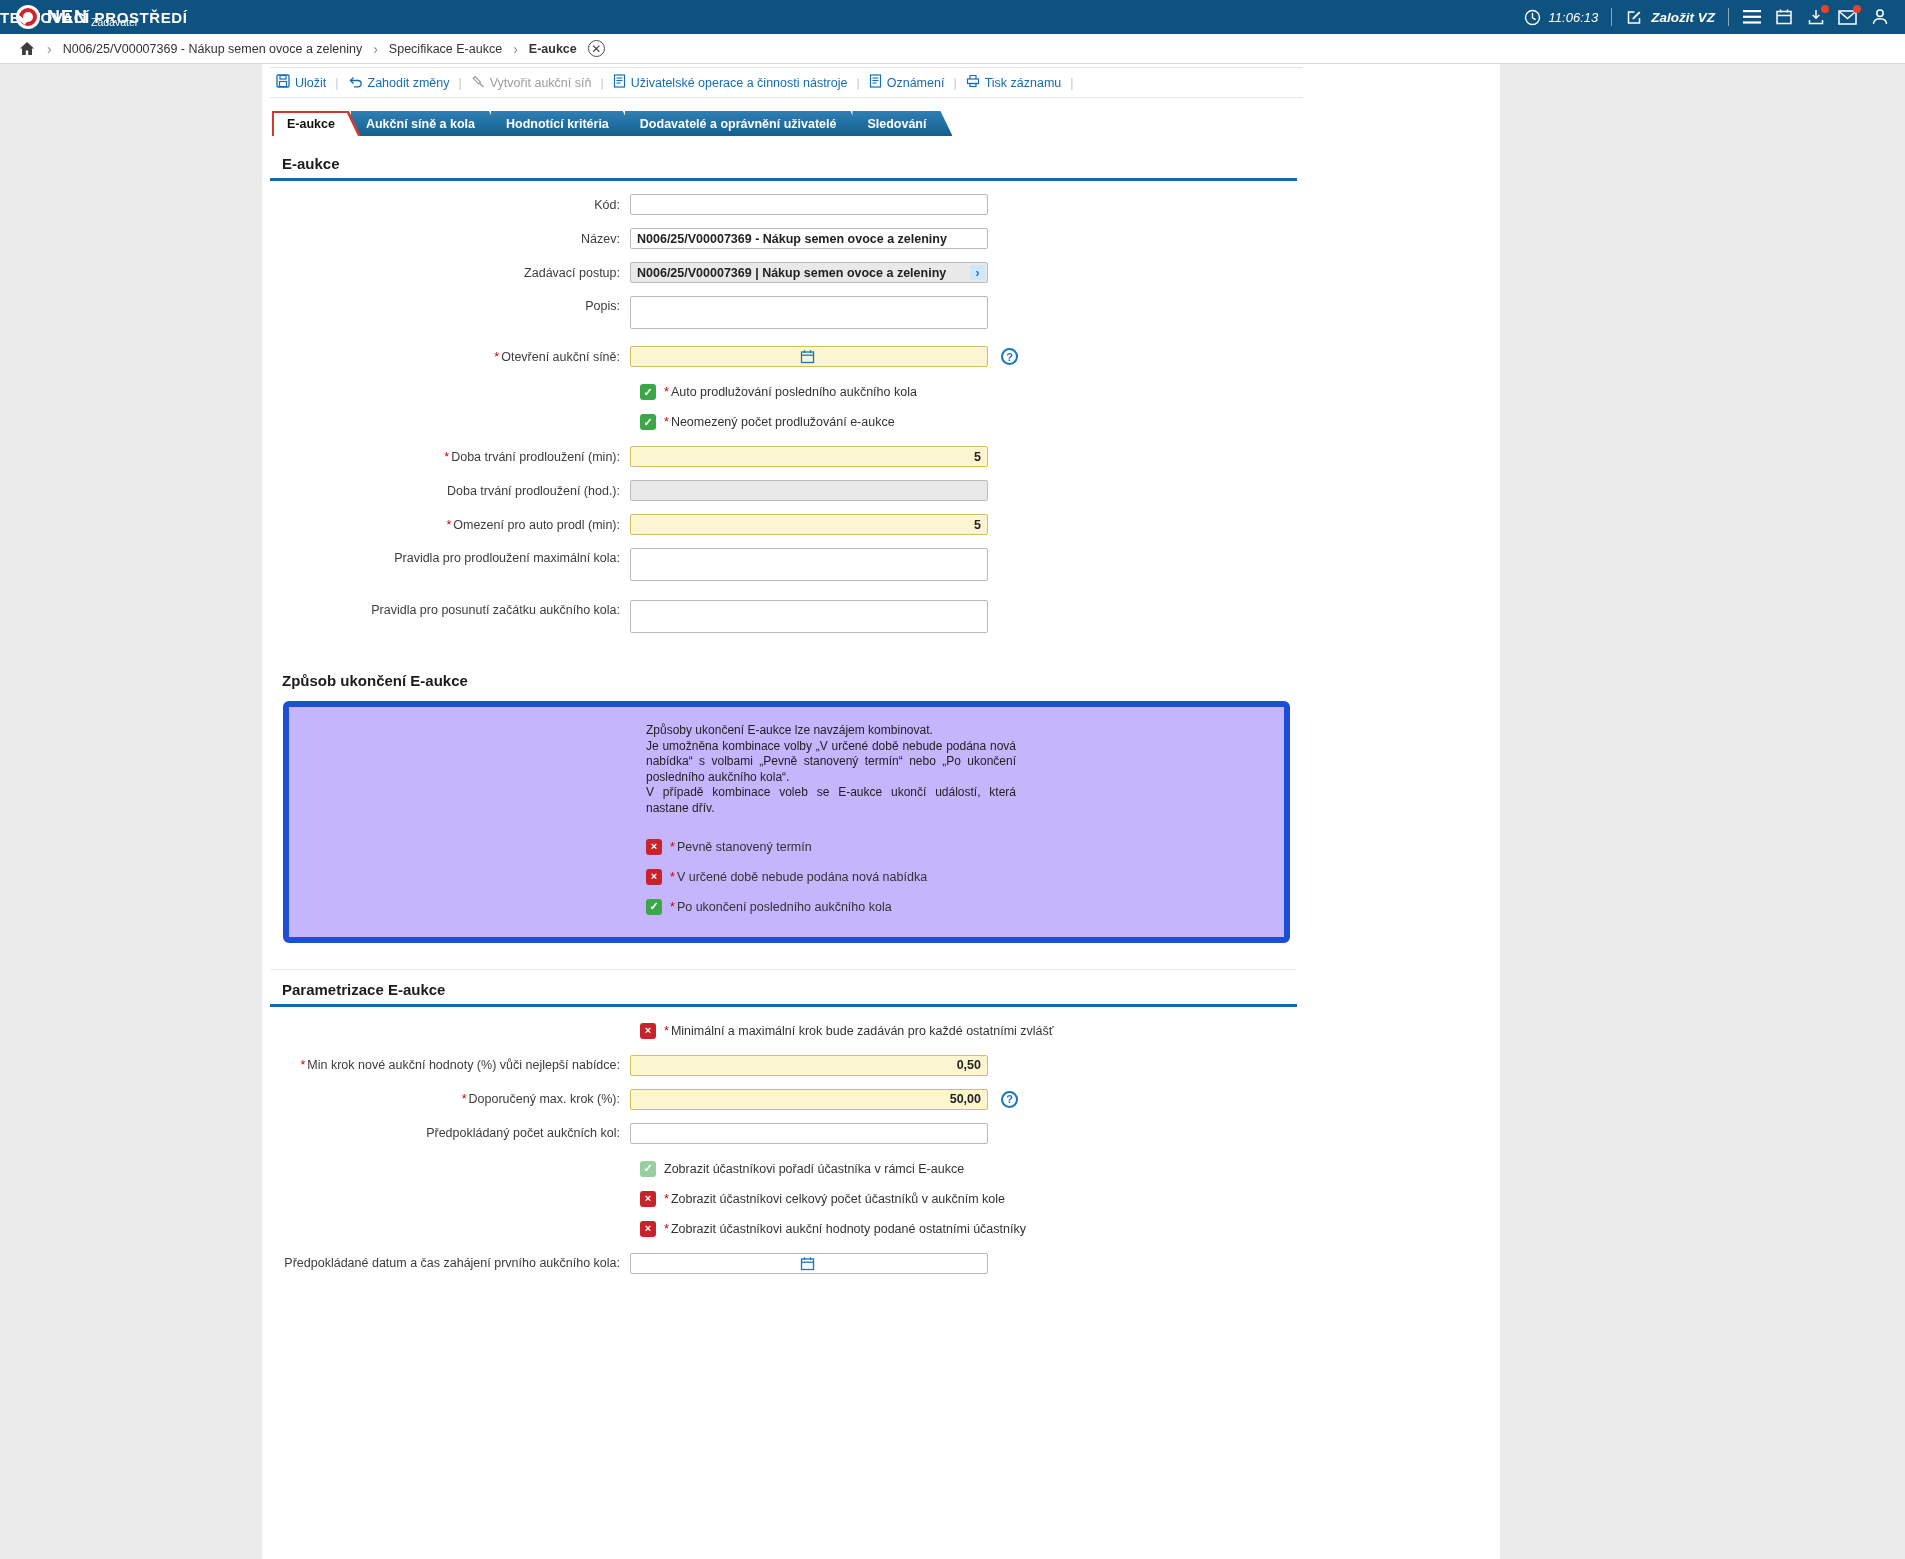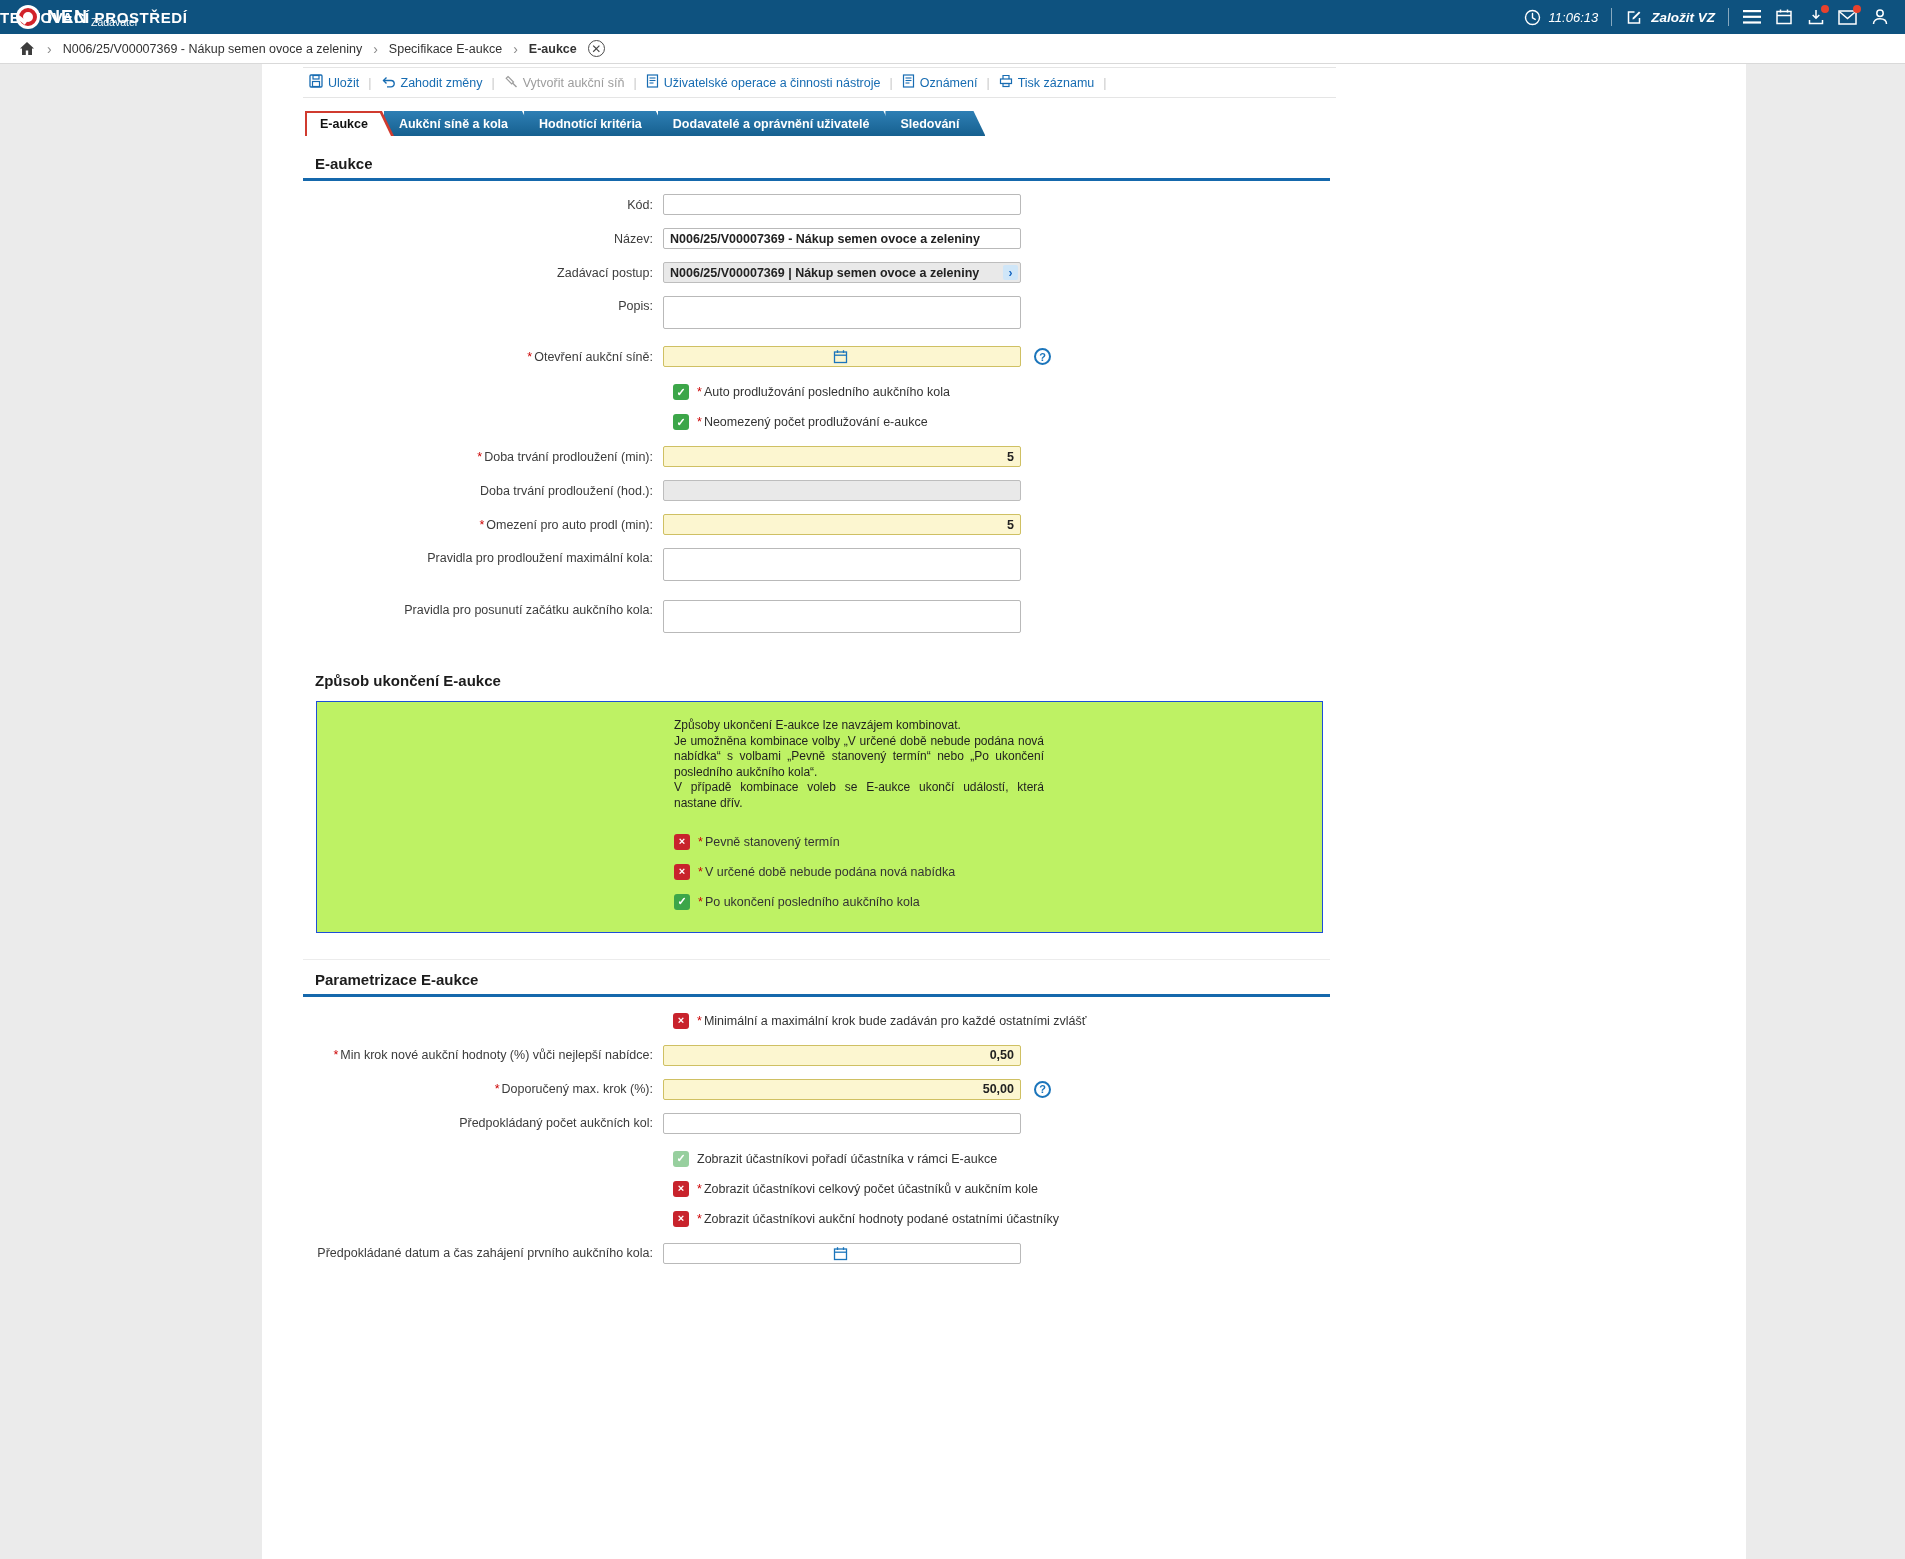--- a/index.html
+++ b/index.html
@@ -37,21 +37,21 @@
   .crumb-sep { color:#8a8a8a; font-size:14px; line-height:1; }
   .crumb { cursor:pointer; }
   .crumb-current { font-weight:700; }
   .close-crumb {
     width:17px; height:17px; border:1px solid #4c4c4c; border-radius:50%;
     display:flex; align-items:center; justify-content:center;
     font-size:12px; color:#444; cursor:pointer; line-height:1;
   }
 
   
-  .canvas { position:absolute; top:64px; left:262px; width:1484px; bottom:0; background:#fff;padding-left:33px; }
+  .canvas { position:absolute; top:64px; left:262px; width:1238px; bottom:0; background:#fff; }
   .content { width:1035px; padding-left:8px; }
 
   
   .toolbar {
     display:flex; align-items:center; height:31px; margin-top:3px; width:1033px;
     border-top:1px solid #e5e5e5; border-bottom:1px solid #e5e5e5;
     font-size:12.5px; color:#176cb2; gap:9px; padding-left:6px;
   }
   .tbtn { display:flex; align-items:center; gap:5px; cursor:pointer; white-space:nowrap; }
   .tbtn.disabled { color:#9d9d9d; }
@@ -123,22 +123,22 @@
   .chk {
     width:16px; height:16px; border-radius:3px; flex:none; cursor:pointer;
     display:flex; align-items:center; justify-content:center;
     color:#fff; font-size:11px; font-weight:700; margin-right:8px; line-height:1;
   }
   .chk.green { background:#3ca649; }
   .chk.green-dis { background:#97cf9e; }
   .chk.red { background:#c8232c; }
 
   .endbox {
-    margin:10px 0 0 13px; width:1007px; border:1px solid #1d4ed8; border-radius:0;
-    padding:16px 0 22px; background:#bef264;
+    margin:10px 0 0 13px; width:1007px; border:6px solid #1d4ed8; border-radius:6px;
+    padding:16px 0 22px; background:#c4b5fd;
   }
   .endbox .para { margin-left:357px; width:370px; font-size:12px; color:#1f1f1f; text-align:justify; line-height:1.3; }
   .endbox .para div { margin:0; }
   .endbox .chkrow { margin-left:357px; }
 
   .bottom-pad { height:40px; }
 </style>
 </head>
 <body>
 

